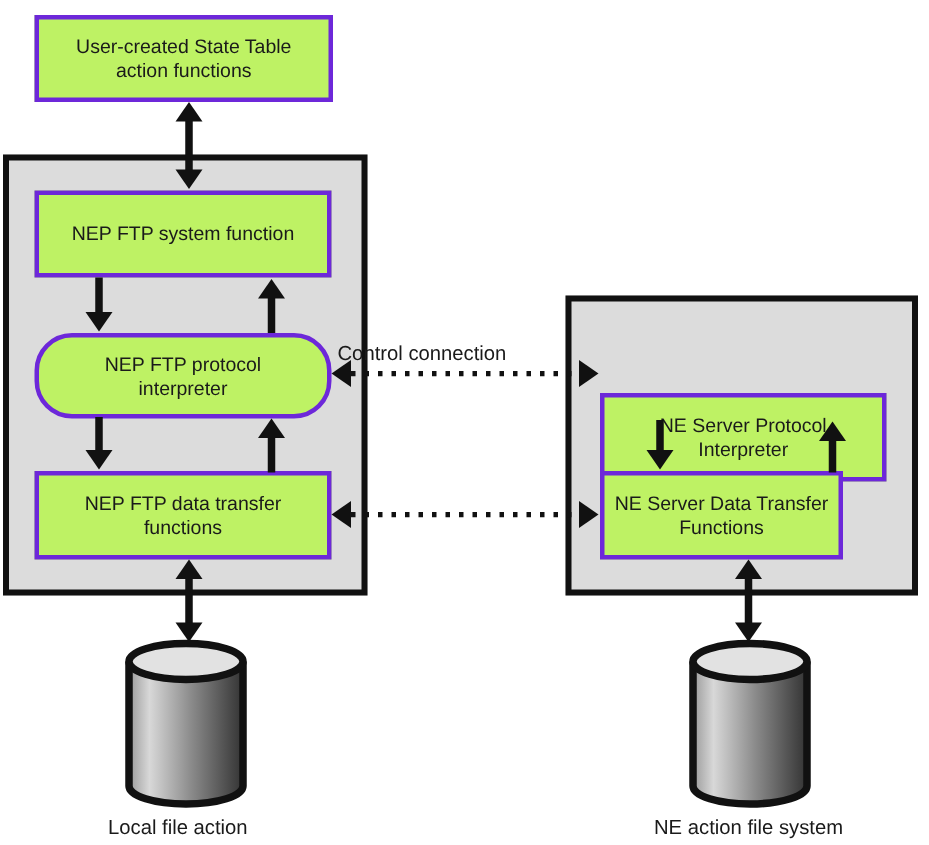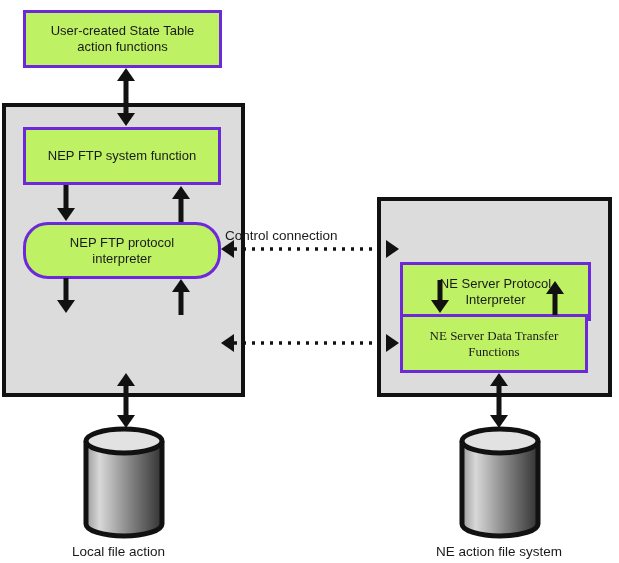--- a/index.html
+++ b/index.html
@@ -30,27 +30,29 @@
   <div class="node" style="left:23px;top:10px;width:199px;height:58px;">User-created State Table
 action functions</div>
 
   <div class="container-box" style="left:2px;top:103px;width:243px;height:294px;"></div>
 
   <div class="node" style="left:23px;top:127px;width:198px;height:58px;">NEP FTP system function</div>
 
   <div class="node" style="left:23px;top:222px;width:198px;height:57px;border-radius:25px;">NEP FTP protocol
 interpreter</div>
 
+  <div class="node" style="left:23px;top:314px;width:198px;height:59px;">NEP FTP data transfer
+functions</div>
 
   <div class="container-box" style="left:377px;top:197px;width:235px;height:200px;"></div>
 
   <div class="node" style="left:400px;top:222px;width:191px;height:59px;margin-top:40px;">NE Server Protocol
 Interpreter</div>
 
-  <div class="node" style="left:400px;top:314px;width:188px;height:59px;font-family:Liberation Serif, serif;">NE Server Data Transfer
+  <div class="node" style="left:400px;top:314px;width:162px;height:59px;">NE Server Data Transfer
 Functions</div>
 
   <div class="float-label" style="left:225px;top:228px;width:162px;">Control connection</div>
 
 
   <div class="float-label" style="left:72px;top:544px;width:150px;">Local file action</div>
 
   <div class="float-label" style="left:436px;top:544px;width:180px;">NE action file system</div>
 
   <svg class="overlay" width="619" height="563" viewBox="0 0 619 563">

